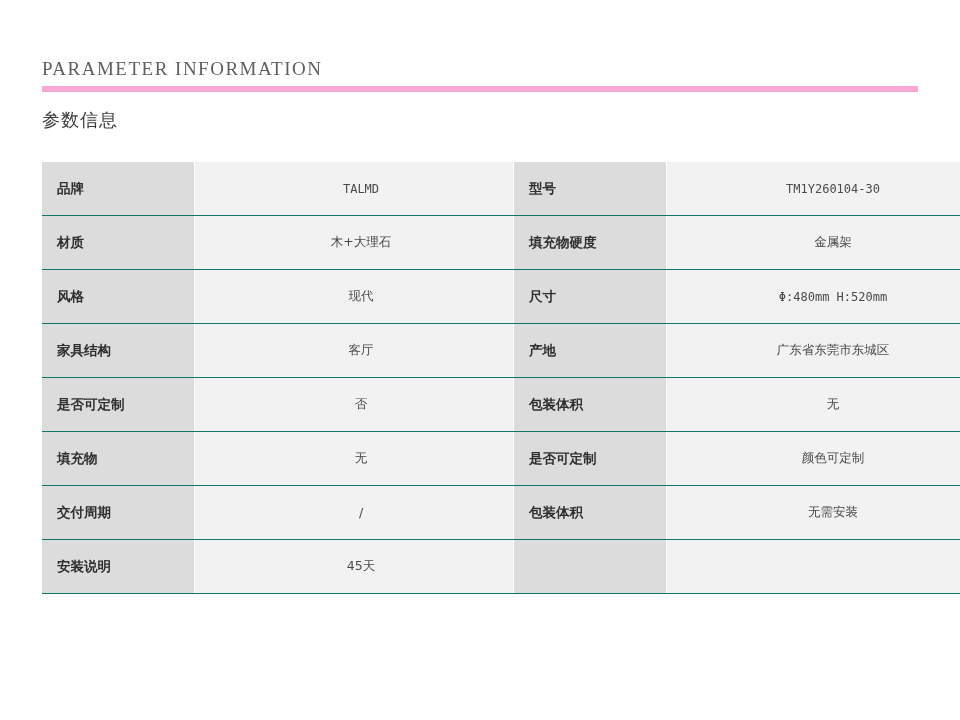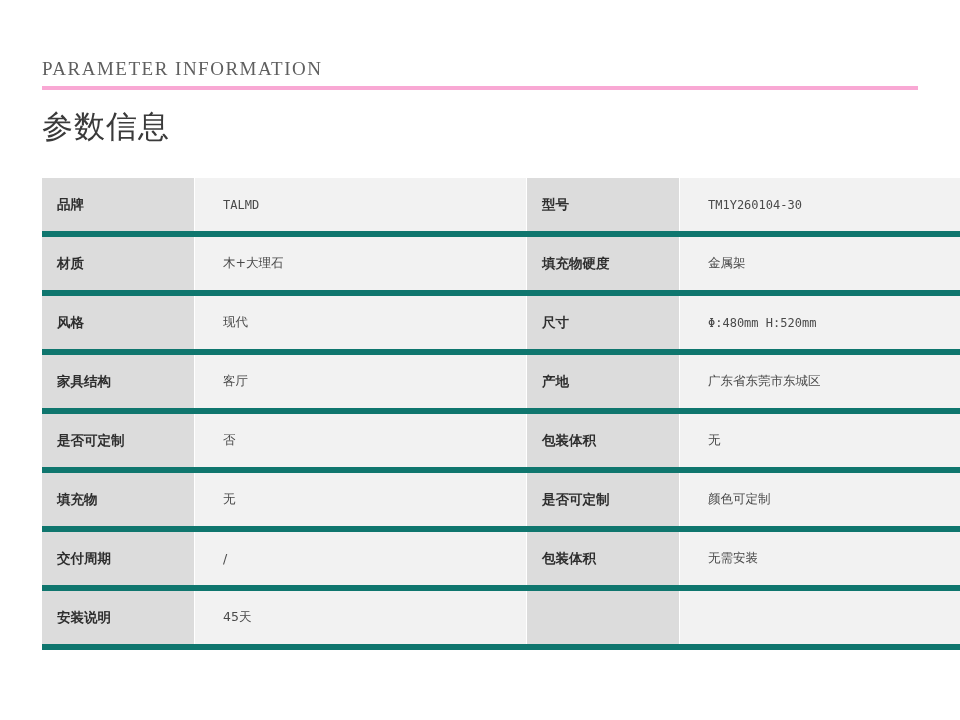--- a/index.html
+++ b/index.html
@@ -23,60 +23,61 @@
   }
   .header {
     padding-top: 58px;
   }
   .header-en {
     font-family: "Liberation Serif", serif;
     font-size: 19px;
     letter-spacing: 1.5px;
     color: #5f5f5f;
     padding-bottom: 6px;
-    border-bottom: 4px solid #f9a8d4;
+    border-bottom: 6px solid #f9a8d4;
     display: block;
     width: 100%;
     box-sizing: border-box;
   }
   .header-cn {
     font-family: "DejaVu Sans", sans-serif;
-    font-size: 31px;
+    font-size: 18px;
     color: #3a3a3a;
     margin-top: 16px;
     letter-spacing: 1px;
   }
   table.param-table {
     margin-top: 30px;
     border-collapse: collapse;
     width: 876px;
     table-layout: fixed;
   }
   table.param-table td {
     height: 51px;
     vertical-align: middle;
-    border-bottom: 6px solid #0f766e;
+    border-bottom: 1px solid #0f766e;
     border-right: 1px solid #ffffff;
   }
   td.label-cell {
     background: #dcdcdc;
     font-family: "DejaVu Sans", sans-serif;
     font-size: 13.5px;
     font-weight: bold;
     color: #2e2e2e;
     padding-left: 15px;
     width: 136px;
   }
   td.value-cell {
     background: #f2f2f2;
     font-family: "DejaVu Sans", sans-serif;
     font-size: 12.5px;
     color: #4a4a4a;
-    padding-left: 28px;
+    padding-left: 15px;
     width: 302px;
+    text-align: center;
   }
   td.value-cell.mono {
     font-family: "DejaVu Sans Mono", monospace;
     font-size: 12px;
   }
   td.empty-label {
     background: #dcdcdc;
   }
   td.empty-value {
     background: #f2f2f2;

